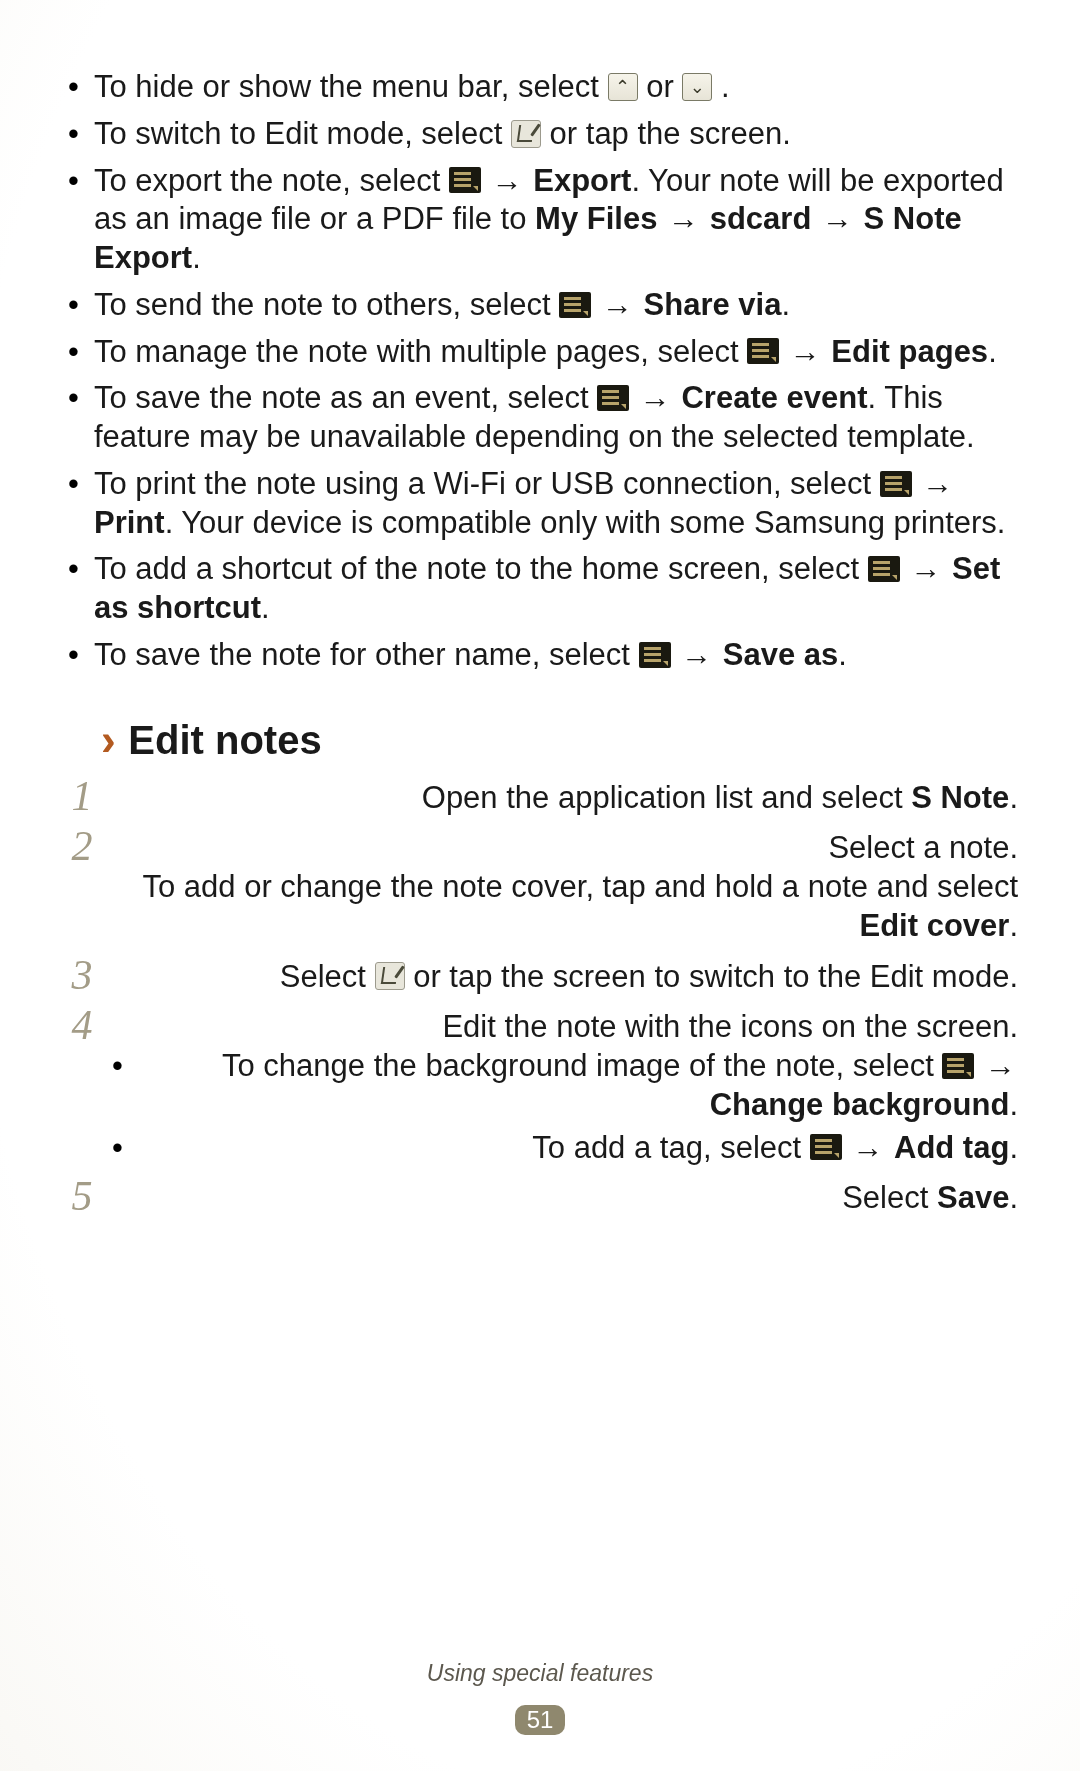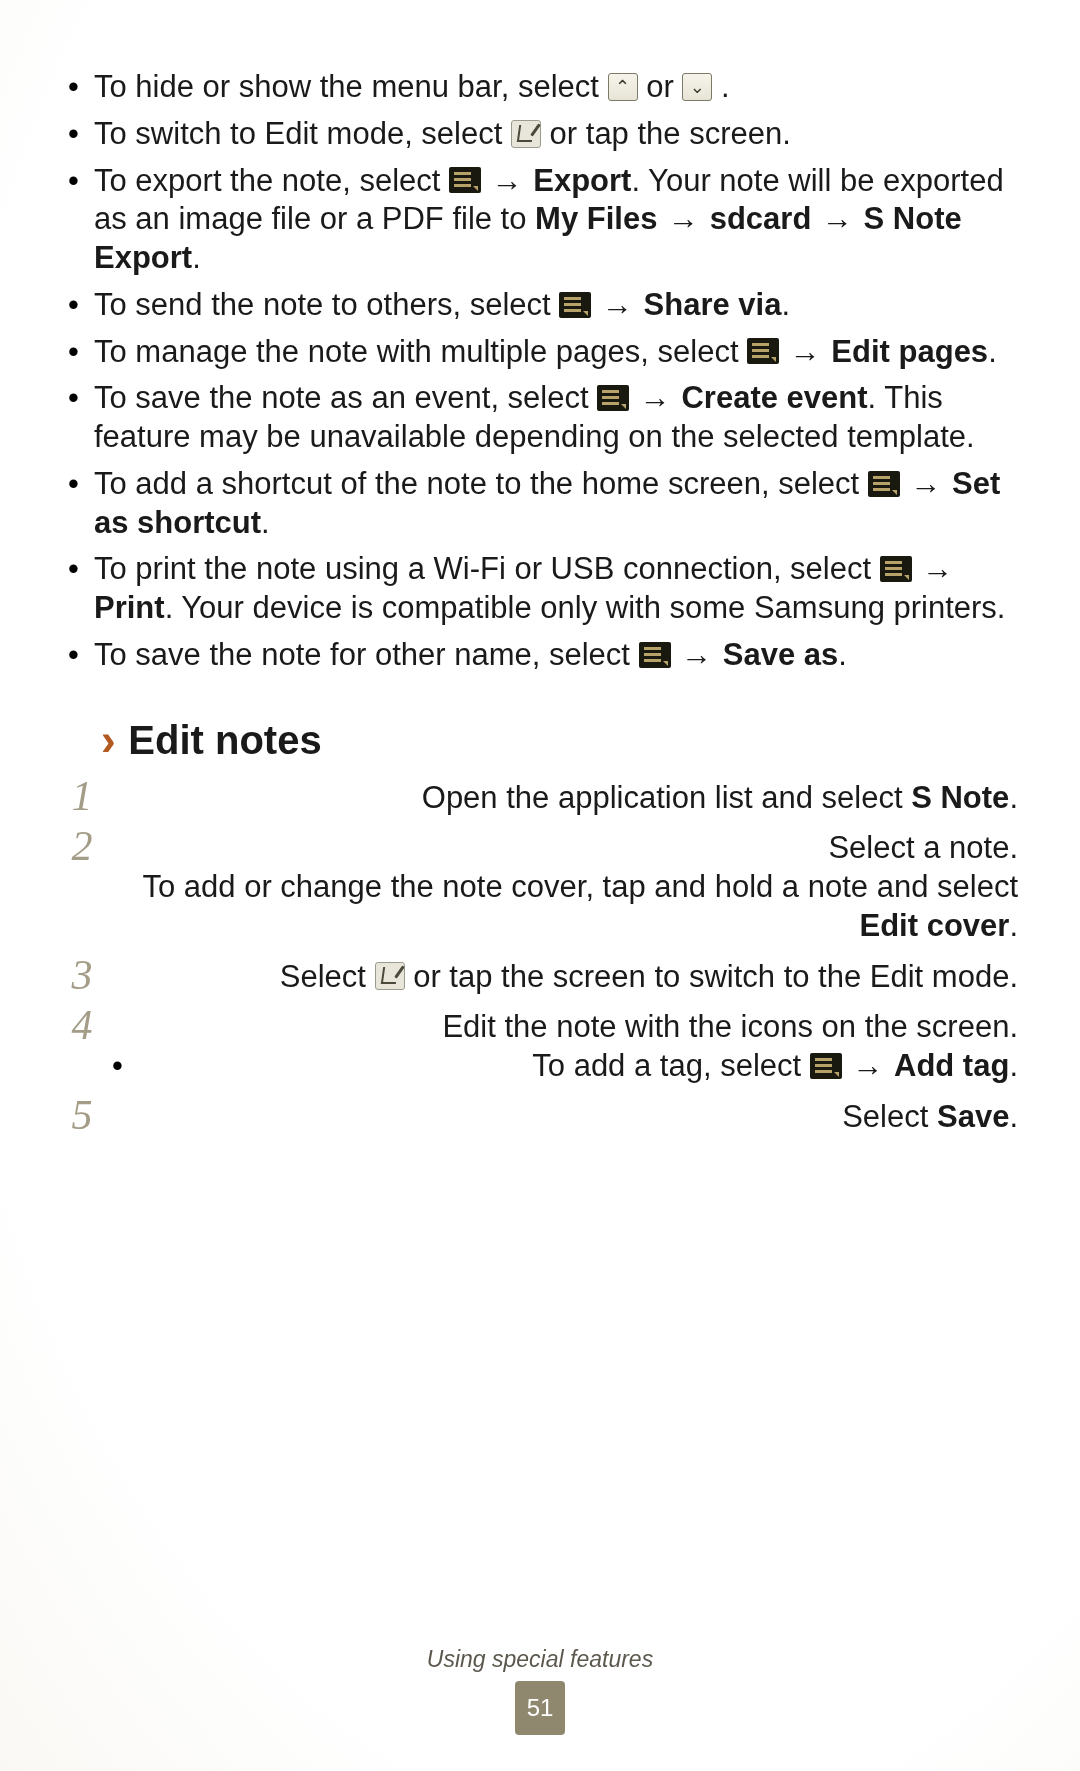--- a/index.html
+++ b/index.html
@@ -166,29 +166,29 @@
     position: absolute;
     bottom: 36px;
     left: 0; right: 0;
     text-align: center;
   }
   .footer-label {
     font-style: italic;
     font-size: 23px;
     color: #5c584e;
     display: block;
-    margin-bottom: 8px;
+    margin-bottom: 18px;
   }
   .page-num-box {
     display: inline-block;
-    padding: 13px 12px;
+    padding: 1px 12px;
     background: #8f886e;
     color: #fff;
     font-size: 24px;
-    border-radius: 4px;
+    border-radius: 10px;
   }
 </style>
 </head>
 <body>
 
 <div class="page">
 
   <ul class="bullet-list">
 
     <li>
@@ -223,29 +223,29 @@
       <span class="arrow"> → </span><span class="b">Edit pages</span><span>.</span>
     </li>
 
     <li>
       <span>To save the note as an event, select </span>
       <span class="icon icon-menu"></span>
       <span class="arrow"> → </span><span class="b">Create event</span><span>. This feature may be unavailable depending on the selected template.</span>
     </li>
 
     <li>
+      <span>To print the note using a Wi-Fi or USB connection, select </span>
+      <span class="icon icon-menu"></span>
+      <span class="arrow"> → </span><span class="b">Print</span><span>. Your device is compatible only with some Samsung printers.</span>
+    </li>
+
+    <li>
       <span>To add a shortcut of the note to the home screen, select </span>
       <span class="icon icon-menu"></span>
       <span class="arrow"> → </span><span class="b">Set as shortcut</span><span>.</span>
-    </li>
-
-    <li>
-      <span>To print the note using a Wi-Fi or USB connection, select </span>
-      <span class="icon icon-menu"></span>
-      <span class="arrow"> → </span><span class="b">Print</span><span>. Your device is compatible only with some Samsung printers.</span>
     </li>
 
     <li>
       <span>To save the note for other name, select </span>
       <span class="icon icon-menu"></span>
       <span class="arrow"> → </span><span class="b">Save as</span><span>.</span>
     </li>
 
   </ul>
 
@@ -278,20 +278,25 @@
         <span class="icon icon-edit-pen"></span>
         <span> or tap the screen to switch to the Edit mode.</span>
       </span>
     </li>
 
     <li>
       <span class="step-num">4</span>
       <span class="step-body">
         <span>Edit the note with the icons on the screen.</span>
         <ul class="inner-bullet-list">
+          <li>
+            <span>To change the background image of the note, select </span>
+            <span class="icon icon-menu"></span>
+            <span class="arrow"> → </span><span class="b">Change background</span><span>.</span>
+          </li>
           <li>
             <span>To add a tag, select </span>
             <span class="icon icon-menu"></span>
             <span class="arrow"> → </span><span class="b">Add tag</span><span>.</span>
           </li>
         </ul>
       </span>
     </li>
 
     <li>

